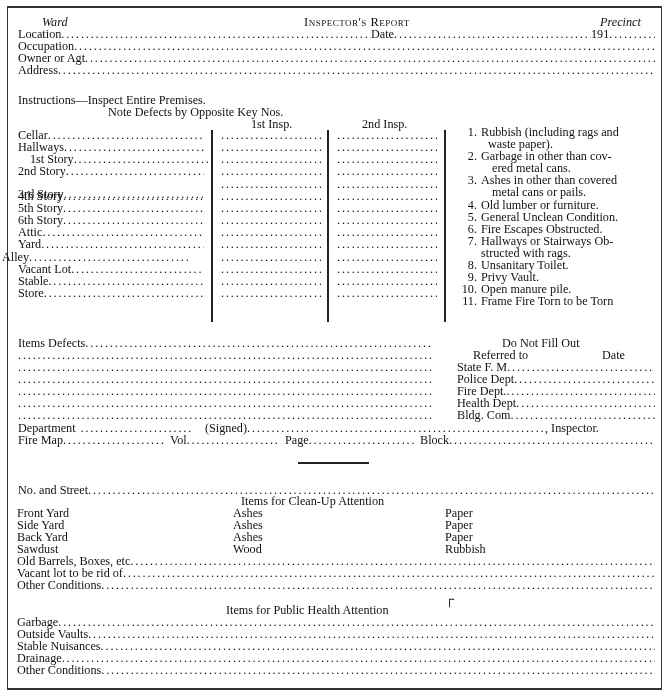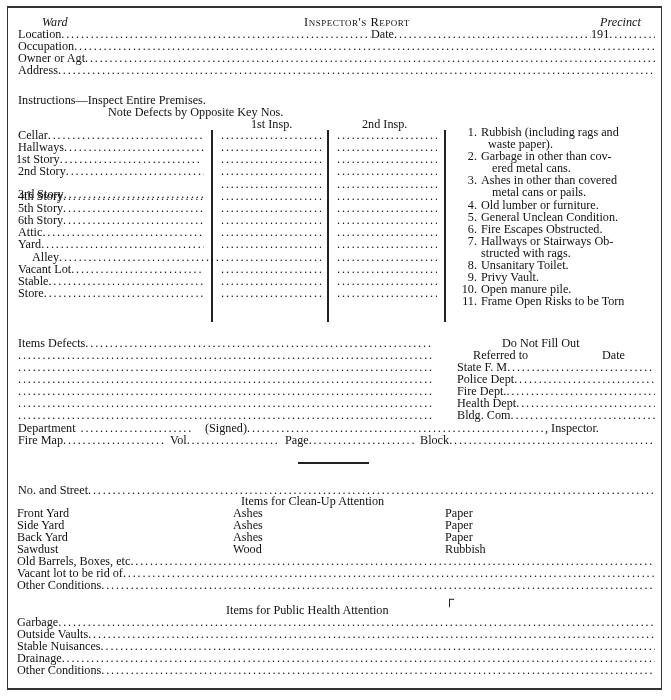--- a/index.html
+++ b/index.html
@@ -83,21 +83,21 @@
     <div class="lead" style="left: 18px; top: 141.15px; width: 186px;">
       <span class="lbl">Hallways</span>
       <span class="dots"></span>
     </div>
     <div class="lead" style="left: 221px; top: 141.15px; width: 100px;">
       <span class="dots"></span>
     </div>
     <div class="lead" style="left: 337px; top: 141.15px; width: 100px;">
       <span class="dots"></span>
     </div>
-    <div class="lead" style="left: 16px; top: 153.3px; width: 186px;">
+    <div class="lead" style="left: 30px; top: 153.3px; width: 186px;">
       <span class="lbl">1st Story</span>
       <span class="dots"></span>
     </div>
     <div class="lead" style="left: 221px; top: 153.3px; width: 100px;">
       <span class="dots"></span>
     </div>
     <div class="lead" style="left: 337px; top: 153.3px; width: 100px;">
       <span class="dots"></span>
     </div>
     <div class="lead" style="left: 18px; top: 165.45px; width: 186px;">
@@ -163,21 +163,21 @@
     <div class="lead" style="left: 18px; top: 238.35px; width: 186px;">
       <span class="lbl">Yard</span>
       <span class="dots"></span>
     </div>
     <div class="lead" style="left: 221px; top: 238.35px; width: 100px;">
       <span class="dots"></span>
     </div>
     <div class="lead" style="left: 337px; top: 238.35px; width: 100px;">
       <span class="dots"></span>
     </div>
-    <div class="lead" style="left: 32px; top: 250.5px; width: 186px;">
+    <div class="lead" style="left: 2px; top: 250.5px; width: 186px;">
       <span class="lbl">Alley</span>
       <span class="dots"></span>
     </div>
     <div class="lead" style="left: 221px; top: 250.5px; width: 100px;">
       <span class="dots"></span>
     </div>
     <div class="lead" style="left: 337px; top: 250.5px; width: 100px;">
       <span class="dots"></span>
     </div>
     <div class="lead" style="left: 18px; top: 262.65px; width: 186px;">
@@ -216,21 +216,21 @@
     <div class="keyitem" style="left: 458px; top: 126px;"><span class="num">1.</span><span>Rubbish (including rags and</span><span class="cont" style="padding-left: 30px;">waste paper).</span></div>
     <div class="keyitem" style="left: 458px; top: 150.2px;"><span class="num">2.</span><span>Garbage in other than cov-</span><span class="cont" style="padding-left: 34px;">ered metal cans.</span></div>
     <div class="keyitem" style="left: 458px; top: 174.4px;"><span class="num">3.</span><span>Ashes in other than covered</span><span class="cont" style="padding-left: 34px;">metal cans or pails.</span></div>
     <div class="keyitem" style="left: 458px; top: 198.6px;"><span class="num">4.</span><span>Old lumber or furniture.</span></div>
     <div class="keyitem" style="left: 458px; top: 210.7px;"><span class="num">5.</span><span>General Unclean Condition.</span></div>
     <div class="keyitem" style="left: 458px; top: 222.8px;"><span class="num">6.</span><span>Fire Escapes Obstructed.</span></div>
     <div class="keyitem" style="left: 458px; top: 234.9px;"><span class="num">7.</span><span>Hallways or Stairways Ob-</span><span class="cont">structed with rags.</span></div>
     <div class="keyitem" style="left: 458px; top: 259.1px;"><span class="num">8.</span><span>Unsanitary Toilet.</span></div>
     <div class="keyitem" style="left: 458px; top: 271.2px;"><span class="num">9.</span><span>Privy Vault.</span></div>
     <div class="keyitem" style="left: 458px; top: 283.3px;"><span class="num">10.</span><span>Open manure pile.</span></div>
-    <div class="keyitem" style="left: 458px; top: 295.4px;"><span class="num">11.</span><span>Frame Open Risks to be Torn</span></div>
+    <div class="keyitem" style="left: 458px; top: 295.4px;"><span class="num">11.</span><span>Frame Fire Torn to be Torn</span></div>
   </div>
 
 <div class="lead" style="left:18px; top:337px; width:414px;">
   <span class="lbl">Items Defects</span>
     <span class="dots"></span>
 </div>
 <div id="defect-blanks">
     <div class="lead" style="left: 18px; top: 349px; width: 414px;">
       <span class="dots"></span>
     </div>

